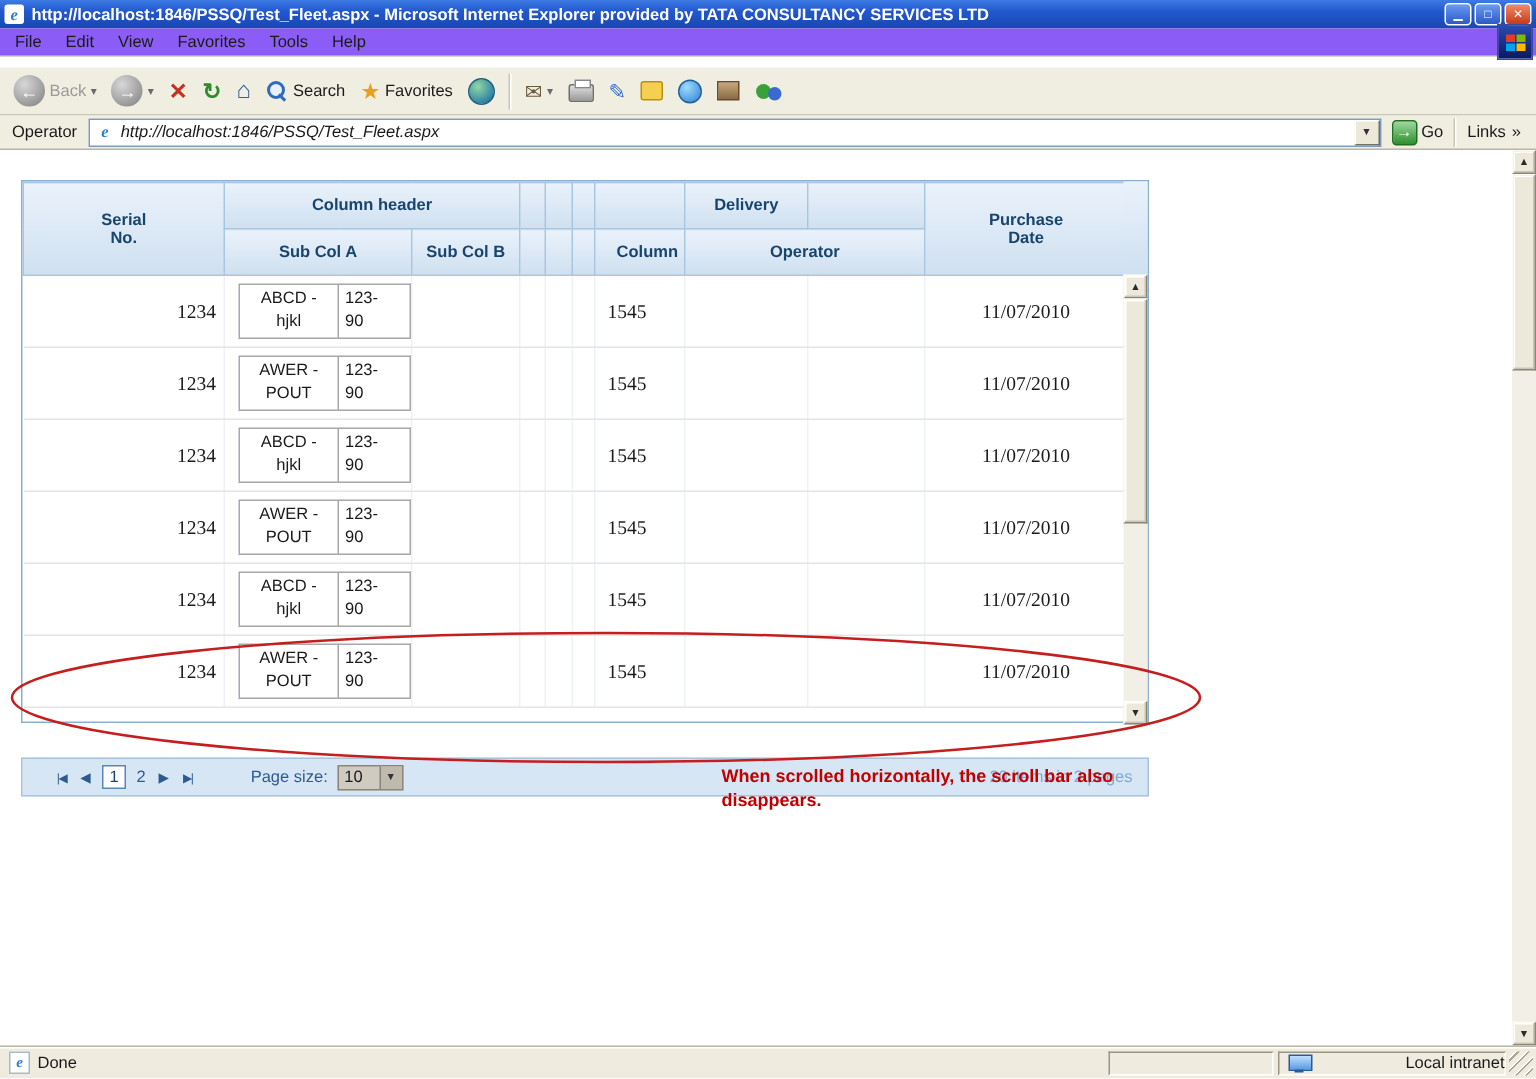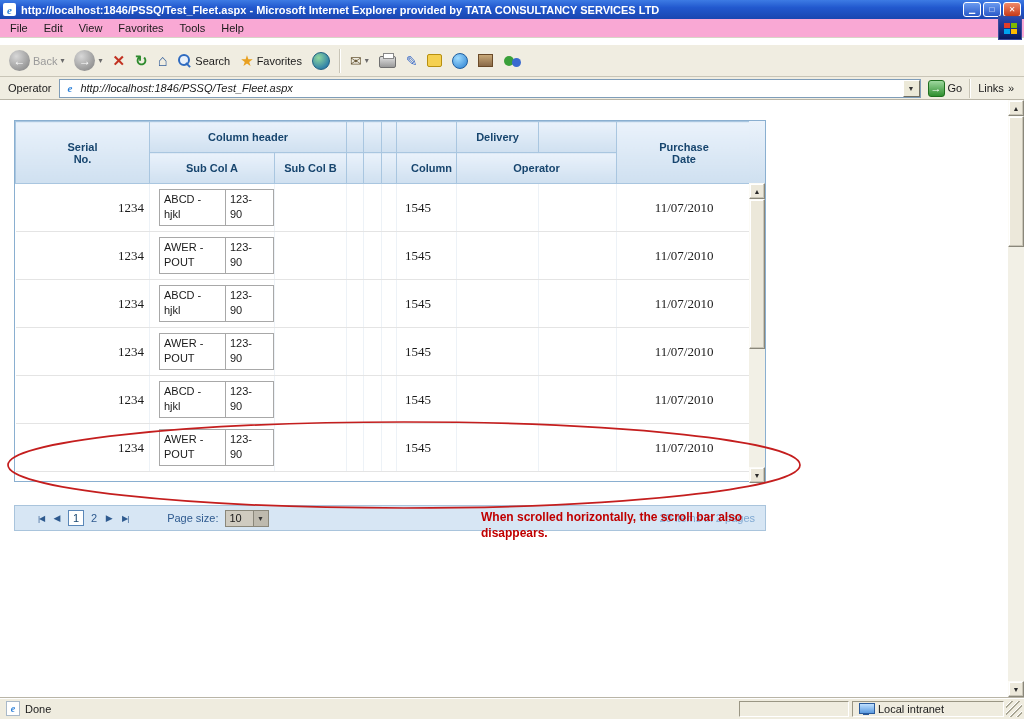--- a/index.html
+++ b/index.html
@@ -8,21 +8,21 @@
 
 
 .titlebar{position:absolute;left:0;top:0;width:1024px;height:19px;background:linear-gradient(180deg,#3d7be4 0%,#2258ce 40%,#1a46b0 100%);display:flex;align-items:center;padding:0 3px;color:#fff;}
 .title-ie{width:13px;height:13px;background:#fff;border-radius:2px;color:#2a7fd8;font:italic bold 11px "Liberation Serif",serif;display:flex;align-items:center;justify-content:center;margin-right:5px;flex:0 0 auto;}
 .title-text{font-weight:bold;font-size:11px;white-space:nowrap;overflow:hidden;flex:1;}
 .winbtns{display:flex;gap:2px;flex:0 0 auto;}
 .wbtn{width:18px;height:15px;border:1px solid #fff;border-radius:3px;background:linear-gradient(#6a9af0,#2a5ac8);color:#fff;font-size:8px;display:flex;align-items:center;justify-content:center;line-height:1;}
 .wbtn.close{background:linear-gradient(#f08a6a,#c83a18);}
 
 
-.menubar{position:absolute;left:0;top:19px;width:1024px;height:19px;background:#f9a8d4;border-bottom:1px solid #d8d4c6;display:flex;align-items:center;padding:0 2px;}
+.menubar{position:absolute;left:0;top:19px;width:1024px;height:19px;background:#8b5cf6;border-bottom:1px solid #d8d4c6;display:flex;align-items:center;padding:0 2px;}
 .menu-item{padding:4px 8px;}
 .winlogo{margin-left:auto;width:24px;height:24px;background:linear-gradient(#2a4ab0,#0a1a60);border:1px solid #3a4a9a;display:flex;align-items:center;justify-content:center;}
 .flag{width:13px;height:11px;display:grid;grid-template-columns:1fr 1fr;grid-template-rows:1fr 1fr;gap:1px;}
 .flag i{display:block;}
 .flag i:nth-child(1){background:#e23c28;}.flag i:nth-child(2){background:#7fba00;}
 .flag i:nth-child(3){background:#00a4ef;}.flag i:nth-child(4){background:#ffb900;}
 
 
 .toolbar{position:absolute;left:0;top:45px;width:1024px;height:32px;background:#f0ede1;border-bottom:1px solid #c9c5b7;display:flex;align-items:center;padding:0 4px;}
 .tbtn{display:flex;align-items:center;gap:3px;padding:0 5px;height:28px;}
@@ -70,21 +70,21 @@
 table.grid{border-collapse:collapse;table-layout:fixed;width:736px;}
 .grid th{background:linear-gradient(#eaf2fb,#cfe0f0);border:1px solid #a9c6e0;color:#17456e;font-weight:bold;font-size:11px;text-align:center;vertical-align:middle;height:31px;padding:0;}
 .grid th.owner-h{text-align:right;padding-right:4px;}
 .grid td{border-bottom:1px solid #e4e4e4;border-right:1px solid #edf2f7;height:48px;vertical-align:middle;padding:0;}
 .pre{white-space:pre-line;}
 td.c-serial{text-align:right;padding-right:5px;font-family:"Liberation Serif",serif;font-size:13px;}
 td.c-owner{text-align:left;padding-left:8px;font-family:"Liberation Serif",serif;font-size:13px;}
 td.c-date{text-align:center;font-family:"Liberation Serif",serif;font-size:13px;}
 .boxrow{display:flex;margin:5px 0 5px 9px;}
 .box{min-height:37px;padding:2px 4px;font-size:11px;line-height:1.35;white-space:pre-line;background:#fff;}
-.b1{flex:0 0 67px;border:1px solid #a8a8a8;}
+.b1{flex:0 0 67px;border:1px solid #a8a8a8;text-align:center;}
 .b2{flex:0 0 48px;border:1px solid #a8a8a8;border-left:none;}
 
 
 .gsb{position:absolute;right:0;top:62px;width:16px;height:300px;background:#f2f0e6;}
 .sb-btn{position:absolute;left:0;width:16px;height:16px;background:#ece8da;border:1px solid;border-color:#fcfbf6 #8a877a #8a877a #fcfbf6;box-shadow:inset -1px -1px 0 #c9c5b7,inset 1px 1px 0 #fff;display:flex;align-items:center;justify-content:center;font-size:7px;color:#2a2a2a;}
 .up{top:0;}.down{bottom:0;}
 .sb-thumb{position:absolute;left:0;width:16px;background:#ece8da;border:1px solid;border-color:#fcfbf6 #8a877a #8a877a #fcfbf6;box-shadow:inset -1px -1px 0 #c9c5b7,inset 1px 1px 0 #fff;}
 .gsb .sb-thumb{top:16px;height:150px;}
 .page-sb{position:absolute;right:0;top:100px;width:16px;height:597px;background:#f2f0e6;}
 .page-sb .sb-thumb{top:16px;height:131px;}
@@ -102,21 +102,21 @@
 .items-info{margin-left:auto;padding-right:10px;color:#7fa8d2;}
 
 
 .ellipse-svg{position:absolute;left:0;top:318px;width:812px;height:100px;pointer-events:none;z-index:6;}
 .annotation{position:absolute;left:481px;top:410px;width:302px;font-weight:bold;font-size:12px;line-height:1.3;color:#c00000;z-index:6;}
 
 
 .statusbar{position:absolute;left:0;top:697px;width:1024px;height:22px;background:#efecdf;border-top:1px solid #b9b5a7;box-shadow:inset 0 1px 0 #fff;display:flex;align-items:center;padding:0 2px;}
 .st-left{flex:1;display:flex;align-items:center;gap:5px;padding-left:4px;height:16px;}
 .st-ie{width:14px;height:15px;background:#fff;border:1px solid #a9b9c9;color:#2a7fd8;font:italic bold 10px "Liberation Serif",serif;display:flex;align-items:center;justify-content:center;}
-.st-pane{height:16px;border:1px solid;border-color:#9a9684 #fff #fff #9a9684;margin-left:3px;display:flex;align-items:center;}
+.st-pane{height:16px;border:1px solid;border-color:#9a9684 #fff #fff #9a9684;margin-left:3px;display:flex;align-items:center;justify-content:space-between;}
 .st-pane.empty{width:110px;}
 .st-zone{width:152px;gap:5px;padding-left:6px;}
 .mon{width:14px;height:12px;position:relative;flex:0 0 auto;}
 .mon::before{content:"";position:absolute;left:0;top:0;width:14px;height:9px;background:linear-gradient(#bfe0ff,#5a9ae0);border:1px solid #2a5a9a;}
 .mon::after{content:"";position:absolute;left:4px;bottom:0;width:6px;height:2px;background:#2a5a9a;}
 .grip{width:16px;height:16px;margin-left:2px;background:repeating-linear-gradient(135deg,transparent 0 3px,#fff 3px 4px,#a9a694 4px 5px);}
 </style>
 </head>
 <body>
 

